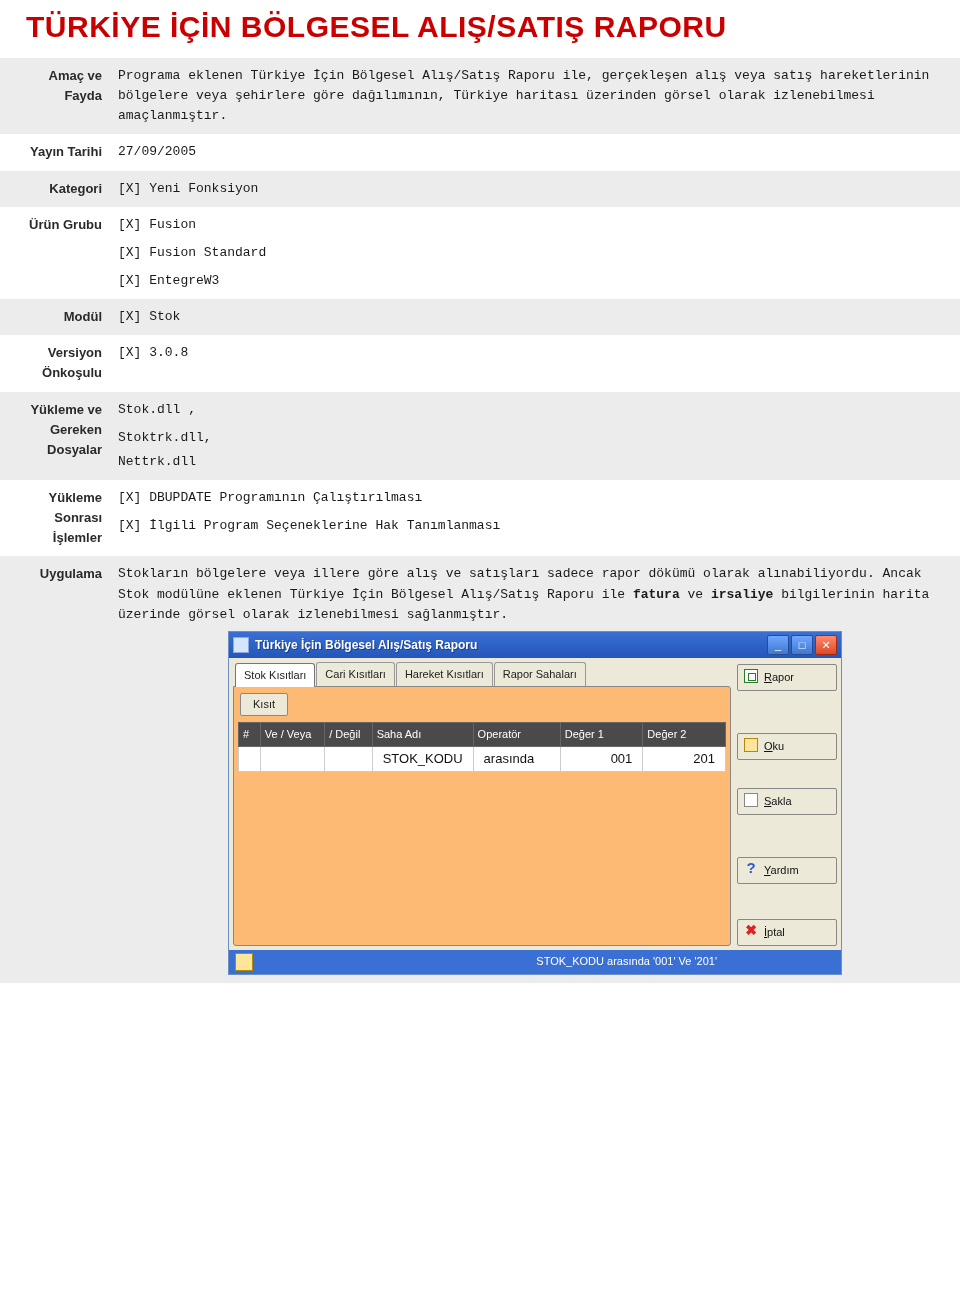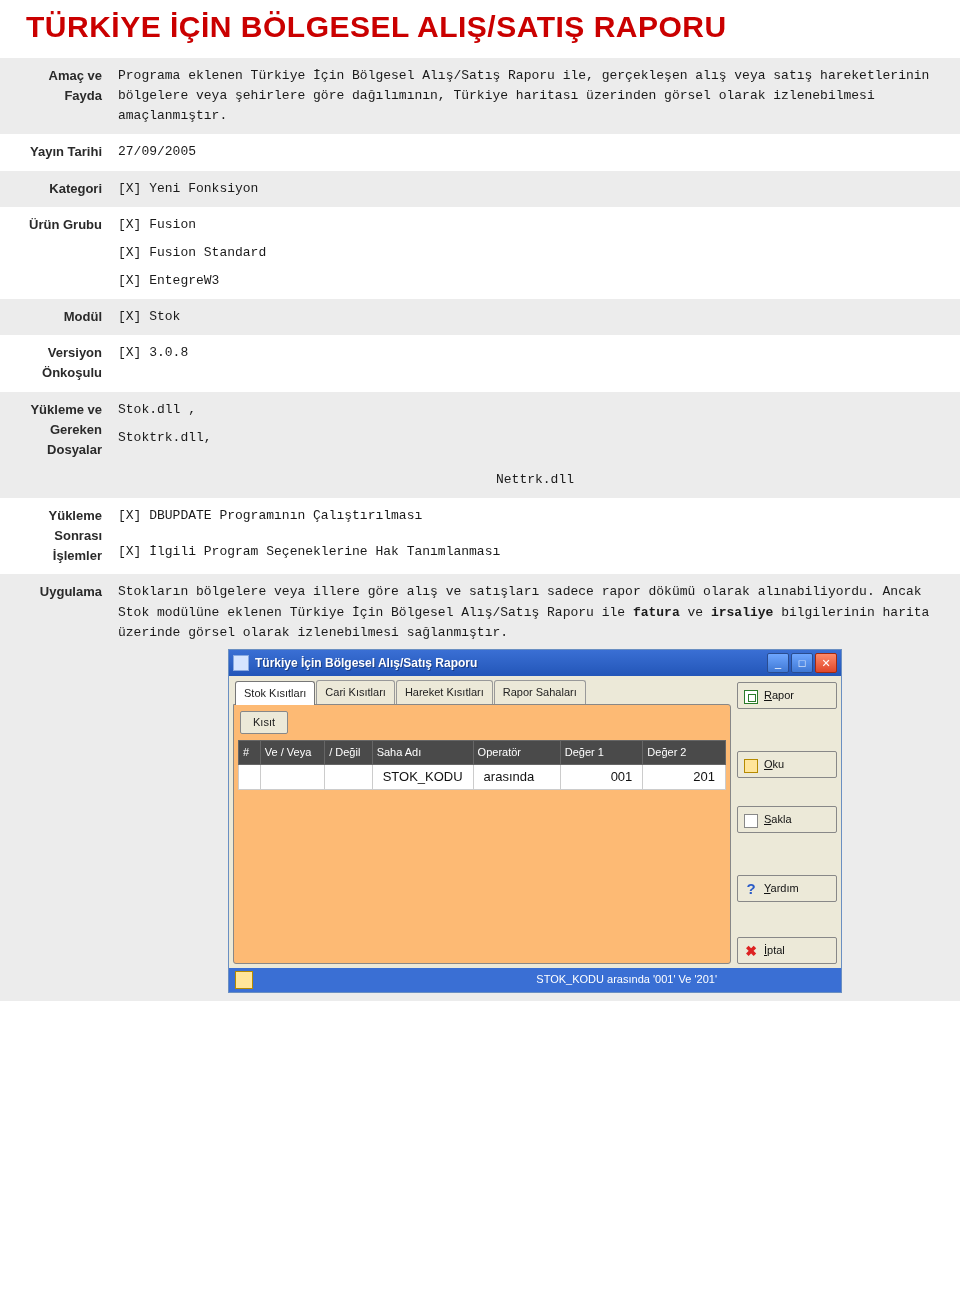--- a/index.html
+++ b/index.html
@@ -147,21 +147,21 @@
   }
   table.crit td {
     background: #fff;
     color: #111;
     padding: 2px 10px;
     border: 1px solid #ccc;
     height: 18px;
   }
   .sidebtn {
     display:flex;
-    align-items:flex-end;
+    align-items:flex-start;
     gap:6px;
     font-size:11px;
     padding:4px 6px;
     background:#ece9d8;
     border:1px solid #888;
     border-radius:2px;
     color:#111;
   }
   .sidebtn .u { text-decoration: underline; }
   .ic { width:14px; height:14px; display:inline-block; }
@@ -218,28 +218,28 @@
   </tr>
   <tr>
     <td class="label">Versiyon Önkoşulu</td>
     <td class="value">[X] 3.0.8</td>
   </tr>
   <tr class="shaded">
     <td class="label">Yükleme ve Gereken Dosyalar</td>
     <td class="value">
       <div>Stok.dll ,</div>
       <div style="margin-top:8px;">Stoktrk.dll,</div>
-      <div style="margin-top:22px;text-align:center;">Nettrk.dll</div>
+      <div style="margin-top:4px;">Nettrk.dll</div>
     </td>
   </tr>
   <tr>
     <td class="label">Yükleme Sonrası İşlemler</td>
     <td class="value">
       <div>[X] DBUPDATE Programının Çalıştırılması</div>
-      <div style="margin-top:16px;">[X] İlgili Program Seçeneklerine Hak Tanımlanması</div>
+      <div style="margin-top:8px;">[X] İlgili Program Seçeneklerine Hak Tanımlanması</div>
     </td>
   </tr>
   <tr class="shaded">
     <td class="label">Uygulama</td>
     <td class="value">
       <span>Stokların bölgelere veya illere göre alış ve satışları sadece rapor dökümü olarak alınabiliyordu. Ancak Stok modülüne eklenen Türkiye İçin Bölgesel Alış/Satış Raporu ile </span><span class="bold">fatura</span><span> ve </span><span class="bold">irsaliye</span><span> bilgilerinin harita üzerinde görsel olarak izlenebilmesi sağlanmıştır.</span>
 
       
       <div class="win">
         <div class="titlebar">

